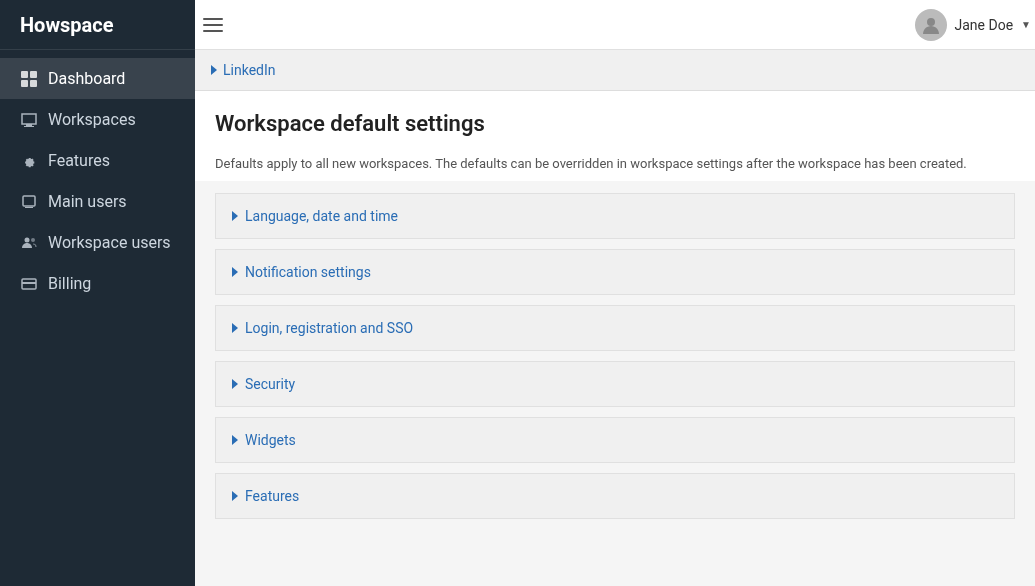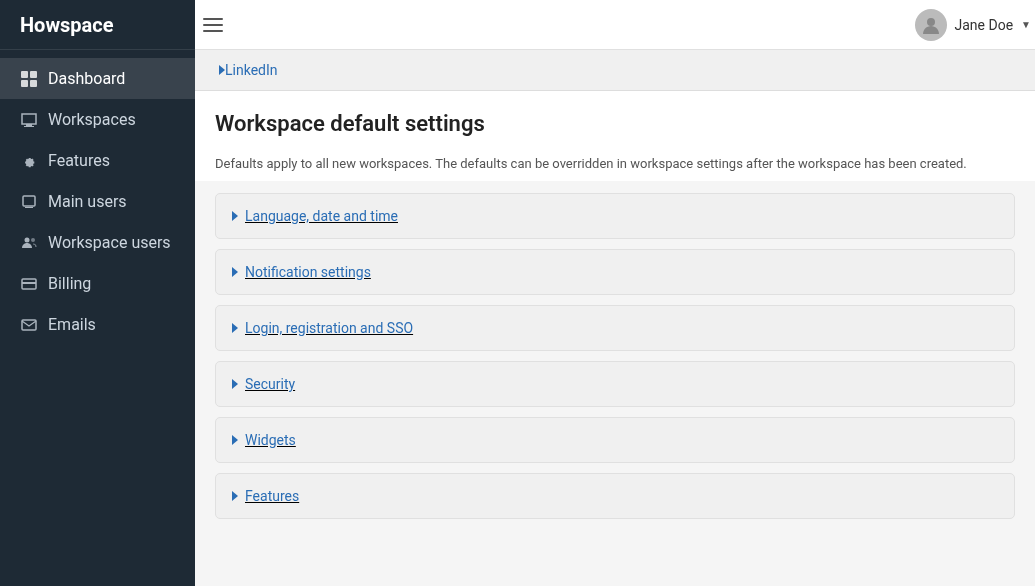--- a/index.html
+++ b/index.html
@@ -117,23 +117,24 @@
       flex: 1;
       overflow-y: auto;
       padding: 0;
       background: #f5f5f5;
     }
 
     
     .linkedin-row {
       background: #f0f0f0;
       border-bottom: 1px solid #ddd;
-      padding: 12px 24px;
-      display: flex;
-      align-items: center;
+      padding: 12px 16px;
+      display: flex;
+      align-items: center;
+      gap: 6px;
     }
     .linkedin-row a {
       color: #2a6db5;
       font-size: 14px;
       text-decoration: none;
       display: flex;
       align-items: center;
       gap: 5px;
     }
     .chevron-right {
@@ -167,27 +168,26 @@
       padding: 12px 20px;
       display: flex;
       flex-direction: column;
       gap: 10px;
       background: #f5f5f5;
     }
 
     .accordion-item {
       background: #f0f0f0;
       border: 1px solid #e0e0e0;
-      border-radius: 5px;
+      border-radius: 0;
       padding: 14px 16px;
       display: flex;
       align-items: center;
       gap: 8px;
       cursor: pointer;
-      text-decoration: underline;
     }
     .accordion-item a {
       color: #2a6db5;
       font-size: 14px;
       text-decoration: none;
       display: flex;
       align-items: center;
       gap: 7px;
     }
   </style>
@@ -255,29 +255,20 @@
     <div class="sidebar-item">
       <span class="icon">
         <svg width="16" height="16" viewBox="0 0 16 16" fill="currentColor">
           <rect x="1" y="3" width="14" height="10" rx="1" fill="none" stroke="currentColor" stroke-width="1.5"></rect>
           <rect x="1" y="6" width="14" height="2"></rect>
         </svg>
       </span>
       <span>Billing</span>
     </div>
 
-    <div class="sidebar-item">
-      <span class="icon">
-        <svg width="16" height="16" viewBox="0 0 16 16" fill="currentColor">
-          <rect x="1" y="3" width="14" height="10" rx="1" fill="none" stroke="currentColor" stroke-width="1.5"></rect>
-          <path d="M1 4l7 5 7-5" fill="none" stroke="currentColor" stroke-width="1.2"></path>
-        </svg>
-      </span>
-      <span>Emails</span>
-    </div>
   </nav>
 </div>
 
 <div class="main-area">
 
   <div class="topbar">
     <div class="topbar-left">
       <div class="hamburger">
         <span></span>
         <span></span>

